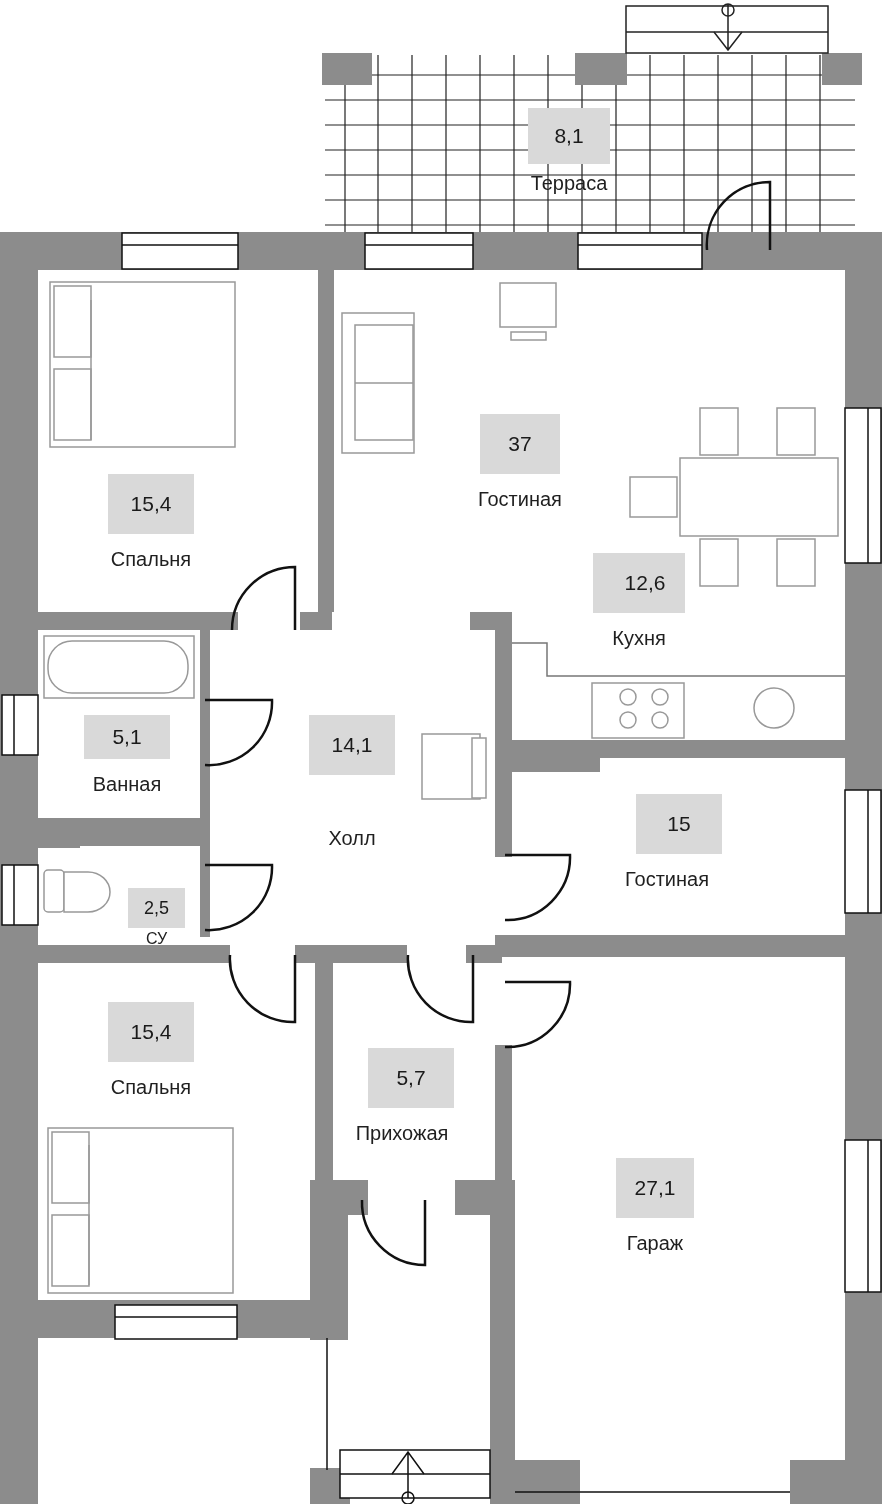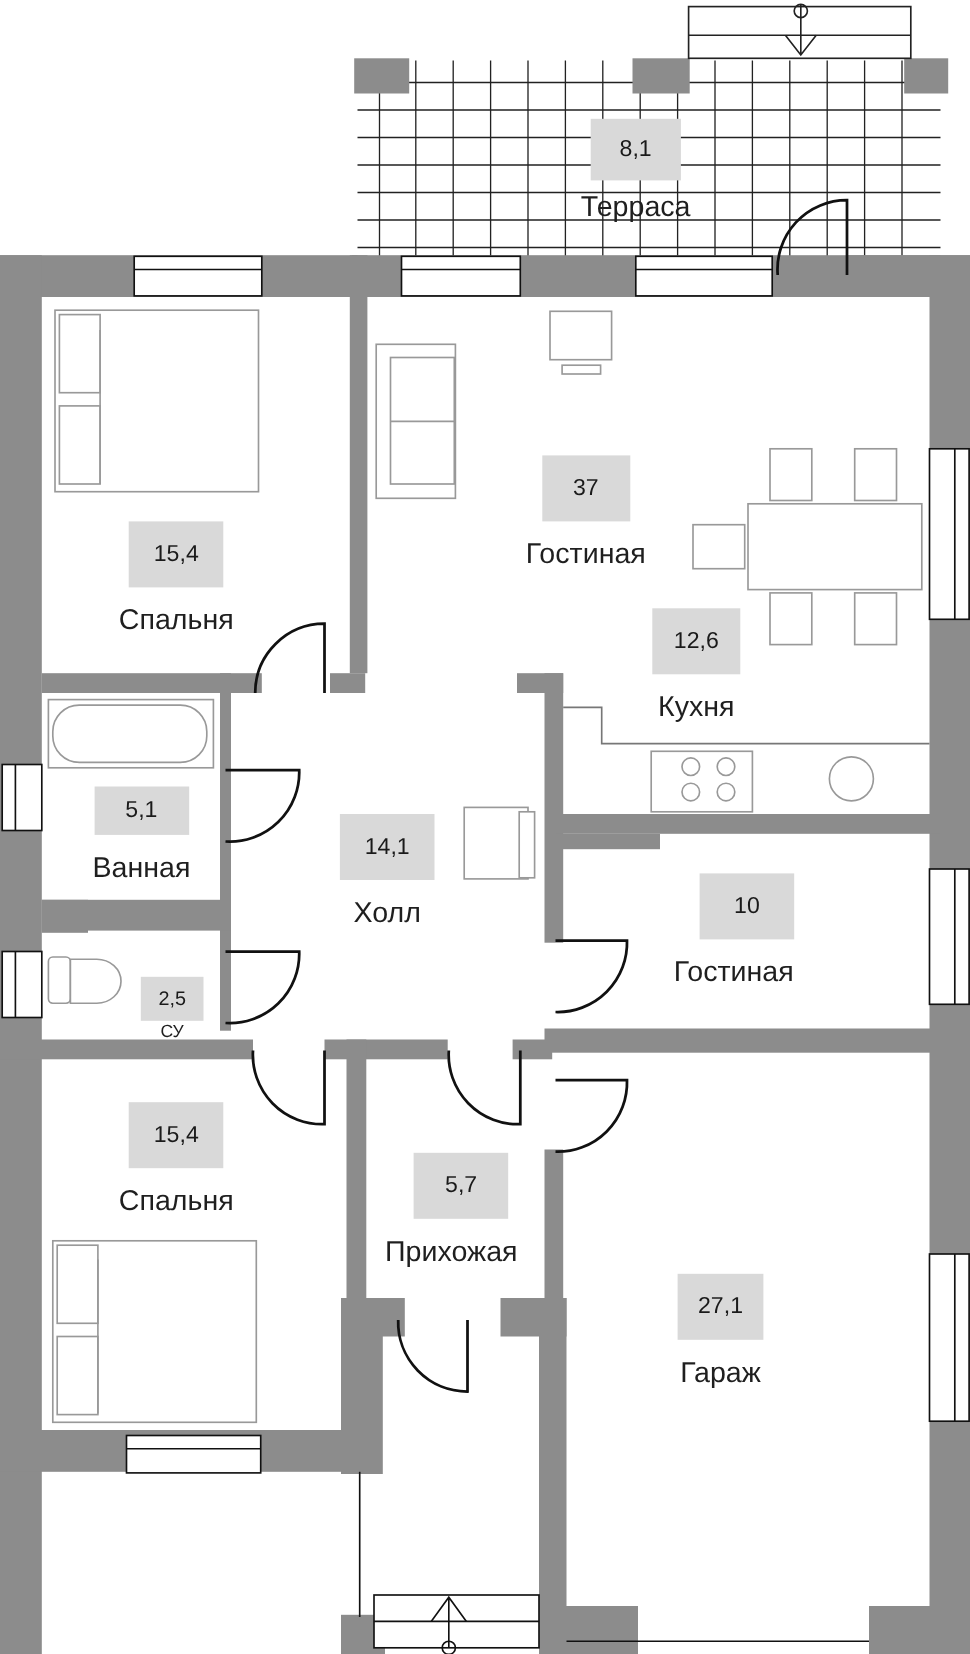--- a/index.html
+++ b/index.html
@@ -1,20 +1,20 @@
 <!DOCTYPE html>
 <html><head>
 <meta charset="utf-8">
 <style>
   html,body{margin:0;padding:0;background:#fff;}
   body{width:882px;height:1504px;position:relative;overflow:hidden;font-family:"Liberation Sans",sans-serif;}
   svg.plan{position:absolute;left:0;top:0;}
   .room{position:absolute;display:flex;flex-direction:column;align-items:center;}
   .area{background:#d9d9d9;color:#1a1a1a;font-size:21px;display:flex;align-items:center;justify-content:center;}
-  .rname{color:#1f1f1f;font-size:26px;margin-top:14px;white-space:nowrap;}
+  .rname{color:#1f1f1f;font-size:20px;margin-top:14px;white-space:nowrap;}
 </style>
 </head>
 <body>
 
 <svg class="plan" width="882" height="1504" viewBox="0 0 882 1504">
 
   <g stroke="#222" stroke-width="1.2" fill="none">
     <rect x="325" y="55" width="530" height="180" fill="#fff" stroke="none"></rect>
     <path d="M345 55V235M378 55V235M412 55V235M446 55V235M480 55V235M514 55V235M548 55V235M582 55V235M616 55V235M650 55V235M684 55V235M718 55V235M752 55V235M786 55V235M820 55V235"></path>
     <path d="M325 75H855M325 100H855M325 125H855M325 150H855M325 175H855M325 200H855M325 225H855"></path>
@@ -160,33 +160,33 @@
 </div>
 <div class="room" style="left:108px;top:474px;">
   <div class="area" style="width:86px;height:60px;">15,4</div>
   <div class="rname">Спальня</div>
 </div>
 <div class="room" style="left:478px;top:414px;">
   <div class="area" style="width:80px;height:60px;">37</div>
   <div class="rname">Гостиная</div>
 </div>
 <div class="room" style="left:593px;top:553px;">
-  <div class="area" style="width:80px;height:60px;">12,6</div>
+  <div class="area" style="width:80px;height:60px;padding-left:12px;">12,6</div>
   <div class="rname">Кухня</div>
 </div>
 <div class="room" style="left:84px;top:715px;">
   <div class="area" style="width:86px;height:44px;">5,1</div>
   <div class="rname">Ванная</div>
 </div>
-<div class="room" style="left:309px;top:740px;">
+<div class="room" style="left:309px;top:715px;gap:38px;">
   <div class="area" style="width:86px;height:60px;">14,1</div>
   <div class="rname">Холл</div>
 </div>
 <div class="room" style="left:612px;top:794px;">
-  <div class="area" style="width:86px;height:60px;margin-left:24px">10</div>
+  <div class="area" style="width:86px;height:60px;margin-left:24px">15</div>
   <div class="rname">Гостиная</div>
 </div>
 <div class="room" style="left:128px;top:888px;">
   <div class="area" style="width:57px;height:40px;font-size:18px">2,5</div>
   <div class="rname" style="margin-top:2px;font-size:16px">СУ</div>
 </div>
 <div class="room" style="left:108px;top:1002px;">
   <div class="area" style="width:86px;height:60px;">15,4</div>
   <div class="rname">Спальня</div>
 </div>

